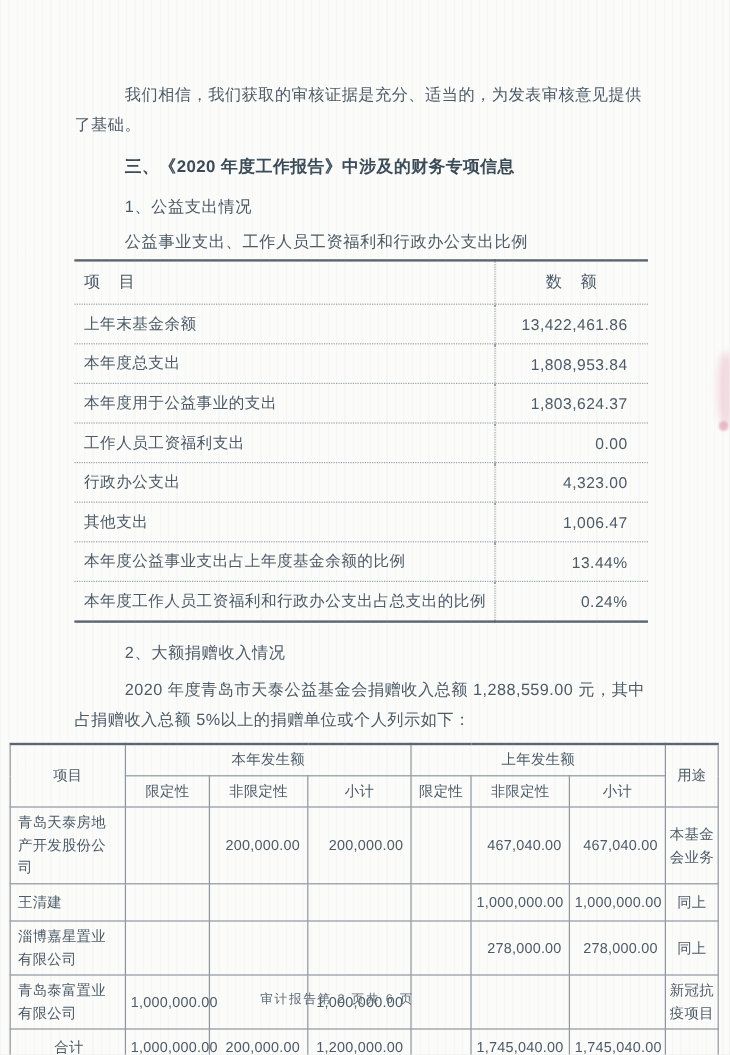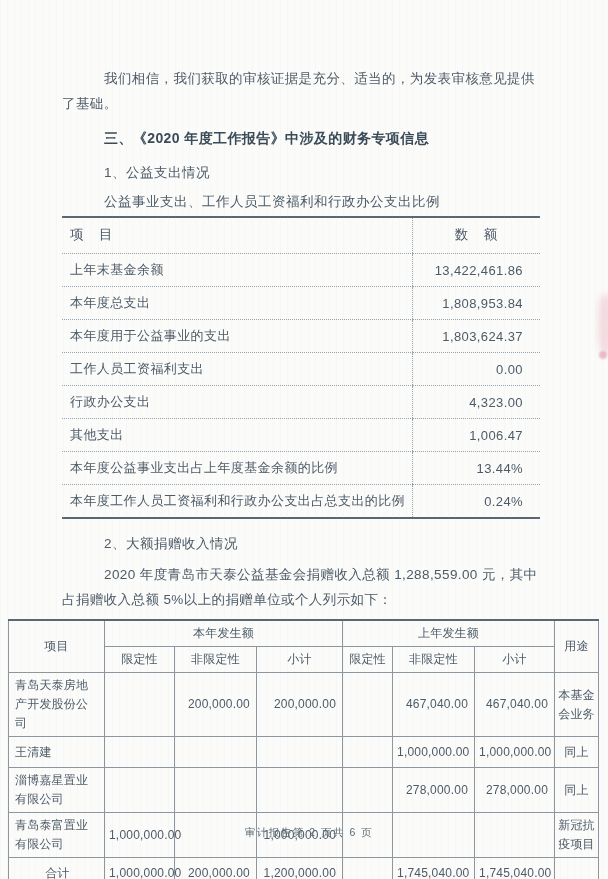--- a/index.html
+++ b/index.html
@@ -71,21 +71,21 @@
   }
   .donation-table thead th{text-align:center;}
   .donation-table .d-name{text-align:left;padding-left:6px;}
   .donation-table .d-num{text-align:right;padding-right:6px;}
   .donation-table .d-usage{text-align:center;padding:3px 2px;}
   .donation-table tr.total .d-name{text-align:center;}
   .donation-table tbody td{height:24px;}
   
   .footer{
     position:absolute;top:826px;left:0;width:562px;
-    text-align:center;font-size:10.5px;letter-spacing:1.5px;color:#5c6a75;padding-left:28px;
+    text-align:center;font-size:10.5px;letter-spacing:1.5px;color:#5c6a75;
   }
   .stain1{
     position:absolute;right:-5px;top:294px;width:15px;height:60px;
     background:#eab5c1;opacity:.45;filter:blur(3px);border-radius:40%;
   }
   .stain2{
     position:absolute;right:1px;top:351px;width:8px;height:8px;
     background:#df93a5;opacity:.6;filter:blur(1px);border-radius:50%;
   }
 </style>

